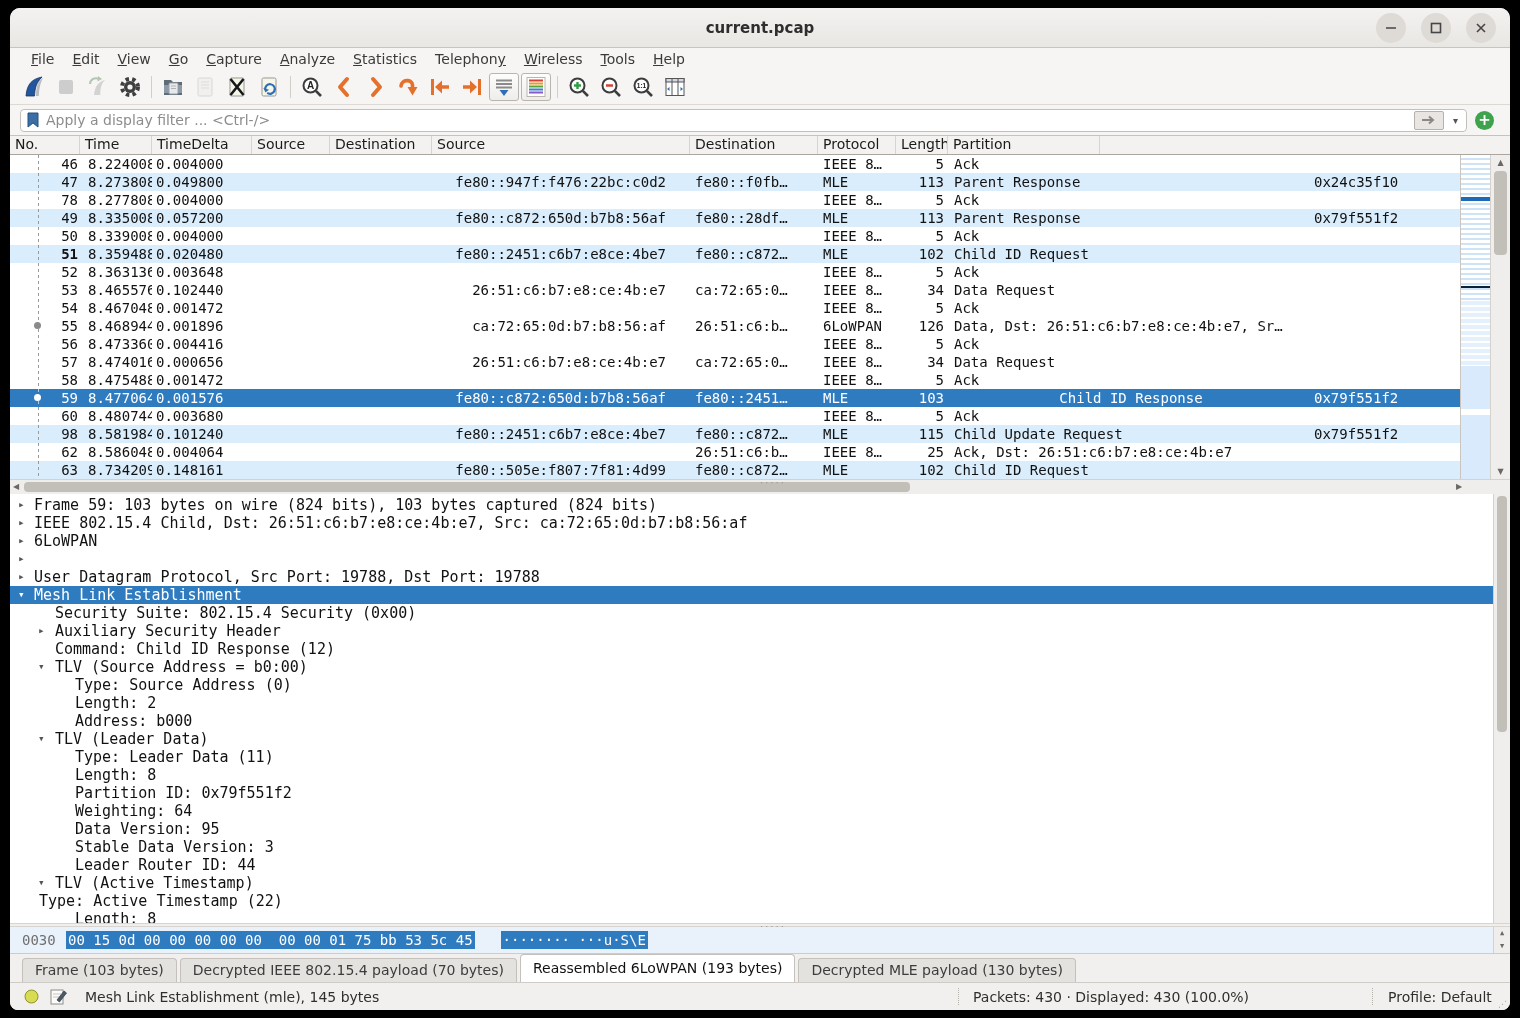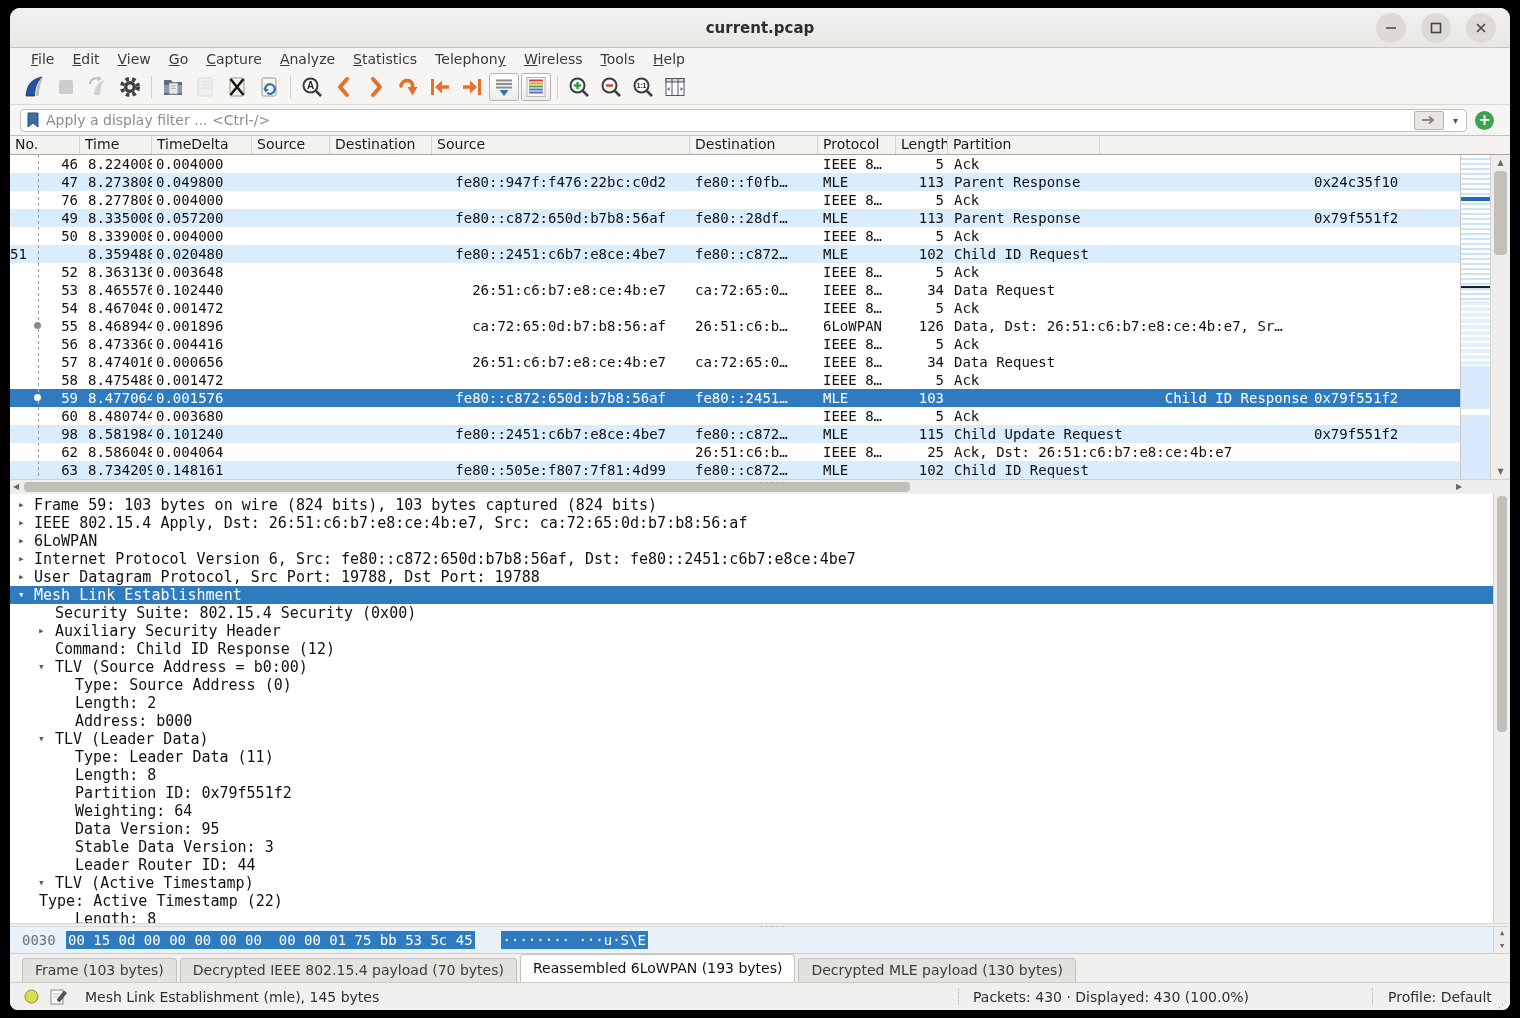--- a/index.html
+++ b/index.html
@@ -327,21 +327,21 @@
           <div class="pcell" style="width: 78px; text-align: left; padding-left: 5px;"></div>
           <div class="pcell" style="width: 102px; text-align: left; padding-left: 5px;"></div>
           <div class="pcell" style="width: 258px; text-align: right; padding-right: 24px;">fe80::947f:f476:22bc:c0d2</div>
           <div class="pcell" style="width: 128px; text-align: left; padding-left: 5px;">fe80::f0fb…</div>
           <div class="pcell" style="width: 78px; text-align: left; padding-left: 5px;">MLE</div>
           <div class="pcell" style="width: 52px; text-align: right; padding-right: 4px;">113</div>
           <div class="pcell" style="width: 360px; text-align: left; padding-left: 6px;">Parent Response</div>
           <div class="pcell" style="width: 152px; text-align: left; padding-left: 6px;">0x24c35f10</div>
         </div>
         <div class="prow">
-          <div class="pcell" style="width: 70px; text-align: right; padding-right: 2px;">76</div>
+          <div class="pcell" style="width: 70px; text-align: right; padding-right: 2px;">78</div>
           <div class="pcell" style="width: 72px; text-align: left; padding-left: 8px;">8.277808</div>
           <div class="pcell" style="width: 100px; text-align: left; padding-left: 4px;">0.004000</div>
           <div class="pcell" style="width: 78px; text-align: left; padding-left: 5px;"></div>
           <div class="pcell" style="width: 102px; text-align: left; padding-left: 5px;"></div>
           <div class="pcell" style="width: 258px; text-align: right; padding-right: 24px;"></div>
           <div class="pcell" style="width: 128px; text-align: left; padding-left: 5px;"></div>
           <div class="pcell" style="width: 78px; text-align: left; padding-left: 5px;">IEEE 8…</div>
           <div class="pcell" style="width: 52px; text-align: right; padding-right: 4px;">5</div>
           <div class="pcell" style="width: 360px; text-align: left; padding-left: 6px;">Ack</div>
           <div class="pcell" style="width: 152px; text-align: left; padding-left: 6px;"></div>
@@ -366,21 +366,21 @@
           <div class="pcell" style="width: 78px; text-align: left; padding-left: 5px;"></div>
           <div class="pcell" style="width: 102px; text-align: left; padding-left: 5px;"></div>
           <div class="pcell" style="width: 258px; text-align: right; padding-right: 24px;"></div>
           <div class="pcell" style="width: 128px; text-align: left; padding-left: 5px;"></div>
           <div class="pcell" style="width: 78px; text-align: left; padding-left: 5px;">IEEE 8…</div>
           <div class="pcell" style="width: 52px; text-align: right; padding-right: 4px;">5</div>
           <div class="pcell" style="width: 360px; text-align: left; padding-left: 6px;">Ack</div>
           <div class="pcell" style="width: 152px; text-align: left; padding-left: 6px;"></div>
         </div>
         <div class="prow blue">
-          <div class="pcell" style="width: 70px; text-align: left; padding-right: 2px;">51</div>
+          <div class="pcell" style="width: 70px; text-align: right; padding-right: 2px; font-weight: bold;">51</div>
           <div class="pcell" style="width: 72px; text-align: left; padding-left: 8px;">8.359488</div>
           <div class="pcell" style="width: 100px; text-align: left; padding-left: 4px;">0.020480</div>
           <div class="pcell" style="width: 78px; text-align: left; padding-left: 5px;"></div>
           <div class="pcell" style="width: 102px; text-align: left; padding-left: 5px;"></div>
           <div class="pcell" style="width: 258px; text-align: right; padding-right: 24px;">fe80::2451:c6b7:e8ce:4be7</div>
           <div class="pcell" style="width: 128px; text-align: left; padding-left: 5px;">fe80::c872…</div>
           <div class="pcell" style="width: 78px; text-align: left; padding-left: 5px;">MLE</div>
           <div class="pcell" style="width: 52px; text-align: right; padding-right: 4px;">102</div>
           <div class="pcell" style="width: 360px; text-align: left; padding-left: 6px;">Child ID Request</div>
           <div class="pcell" style="width: 152px; text-align: left; padding-left: 6px;"></div>
@@ -479,21 +479,21 @@
         <div class="prow sel mark">
           <div class="pcell" style="width: 70px; text-align: right; padding-right: 2px;">59</div>
           <div class="pcell" style="width: 72px; text-align: left; padding-left: 8px;">8.477064</div>
           <div class="pcell" style="width: 100px; text-align: left; padding-left: 4px;">0.001576</div>
           <div class="pcell" style="width: 78px; text-align: left; padding-left: 5px;"></div>
           <div class="pcell" style="width: 102px; text-align: left; padding-left: 5px;"></div>
           <div class="pcell" style="width: 258px; text-align: right; padding-right: 24px;">fe80::c872:650d:b7b8:56af</div>
           <div class="pcell" style="width: 128px; text-align: left; padding-left: 5px;">fe80::2451…</div>
           <div class="pcell" style="width: 78px; text-align: left; padding-left: 5px;">MLE</div>
           <div class="pcell" style="width: 52px; text-align: right; padding-right: 4px;">103</div>
-          <div class="pcell" style="width: 360px; text-align: right; padding-left: 6px;">Child ID Response</div>
+          <div class="pcell" style="width: 360px; text-align: center; padding-left: 6px;">Child ID Response</div>
           <div class="pcell" style="width: 152px; text-align: left; padding-left: 6px;">0x79f551f2</div>
         </div>
         <div class="prow">
           <div class="pcell" style="width: 70px; text-align: right; padding-right: 2px;">60</div>
           <div class="pcell" style="width: 72px; text-align: left; padding-left: 8px;">8.480744</div>
           <div class="pcell" style="width: 100px; text-align: left; padding-left: 4px;">0.003680</div>
           <div class="pcell" style="width: 78px; text-align: left; padding-left: 5px;"></div>
           <div class="pcell" style="width: 102px; text-align: left; padding-left: 5px;"></div>
           <div class="pcell" style="width: 258px; text-align: right; padding-right: 24px;"></div>
           <div class="pcell" style="width: 128px; text-align: left; padding-left: 5px;"></div>
@@ -559,23 +559,23 @@
   <div class="pl-hscroll">
     <div class="harrow" style="left:3px">◀</div>
     <div class="hthumb" style="left:14px;width:886px"></div>
     <div class="harrow" style="left:1446px">▶</div>
     <div class="grip">·····</div>
   </div>
 
   <div class="details">
     <div id="detail-rows">
         <div class="drow"><span class="arrow" style="left: 8px;">▸</span><span style="padding-left: 24px; display: inline-block;">Frame 59: 103 bytes on wire (824 bits), 103 bytes captured (824 bits)</span></div>
-        <div class="drow"><span class="arrow" style="left: 8px;">▸</span><span style="padding-left: 24px; display: inline-block;">IEEE 802.15.4 Apply, Dst: 26:51:c6:b7:e8:ce:4b:e7, Src: ca:72:65:0d:b7:b8:56:af</span></div>
+        <div class="drow"><span class="arrow" style="left: 8px;">▸</span><span style="padding-left: 24px; display: inline-block;">IEEE 802.15.4 Child, Dst: 26:51:c6:b7:e8:ce:4b:e7, Src: ca:72:65:0d:b7:b8:56:af</span></div>
         <div class="drow"><span class="arrow" style="left: 8px;">▸</span><span style="padding-left: 24px; display: inline-block;">6LoWPAN</span></div>
-        <div class="drow"><span class="arrow" style="left: 8px;">▸</span><span style="padding-left: 24px; display: inline-block;">Internet Protocol Version 6, Src: fe80::c872:650d:b7b8:56af, Dst: fe80::2451:c6b7:e8ce:4be7</span></div>
+        <div class="drow"><span class="arrow" style="left: 8px;">▸</span></div>
         <div class="drow"><span class="arrow" style="left: 8px;">▸</span><span style="padding-left: 24px; display: inline-block;">User Datagram Protocol, Src Port: 19788, Dst Port: 19788</span></div>
         <div class="drow sel"><span class="arrow" style="left: 8px;">▾</span><span style="padding-left: 24px; display: inline-block;">Mesh Link Establishment</span></div>
         <div class="drow"><span style="padding-left: 45px; display: inline-block;">Security Suite: 802.15.4 Security (0x00)</span></div>
         <div class="drow"><span class="arrow" style="left: 28px;">▸</span><span style="padding-left: 45px; display: inline-block;">Auxiliary Security Header</span></div>
         <div class="drow"><span style="padding-left: 45px; display: inline-block;">Command: Child ID Response (12)</span></div>
         <div class="drow"><span class="arrow" style="left: 28px;">▾</span><span style="padding-left: 45px; display: inline-block;">TLV (Source Address = b0:00)</span></div>
         <div class="drow"><span style="padding-left: 65px; display: inline-block;">Type: Source Address (0)</span></div>
         <div class="drow"><span style="padding-left: 65px; display: inline-block;">Length: 2</span></div>
         <div class="drow"><span style="padding-left: 65px; display: inline-block;">Address: b000</span></div>
         <div class="drow"><span class="arrow" style="left: 28px;">▾</span><span style="padding-left: 45px; display: inline-block;">TLV (Leader Data)</span></div>

